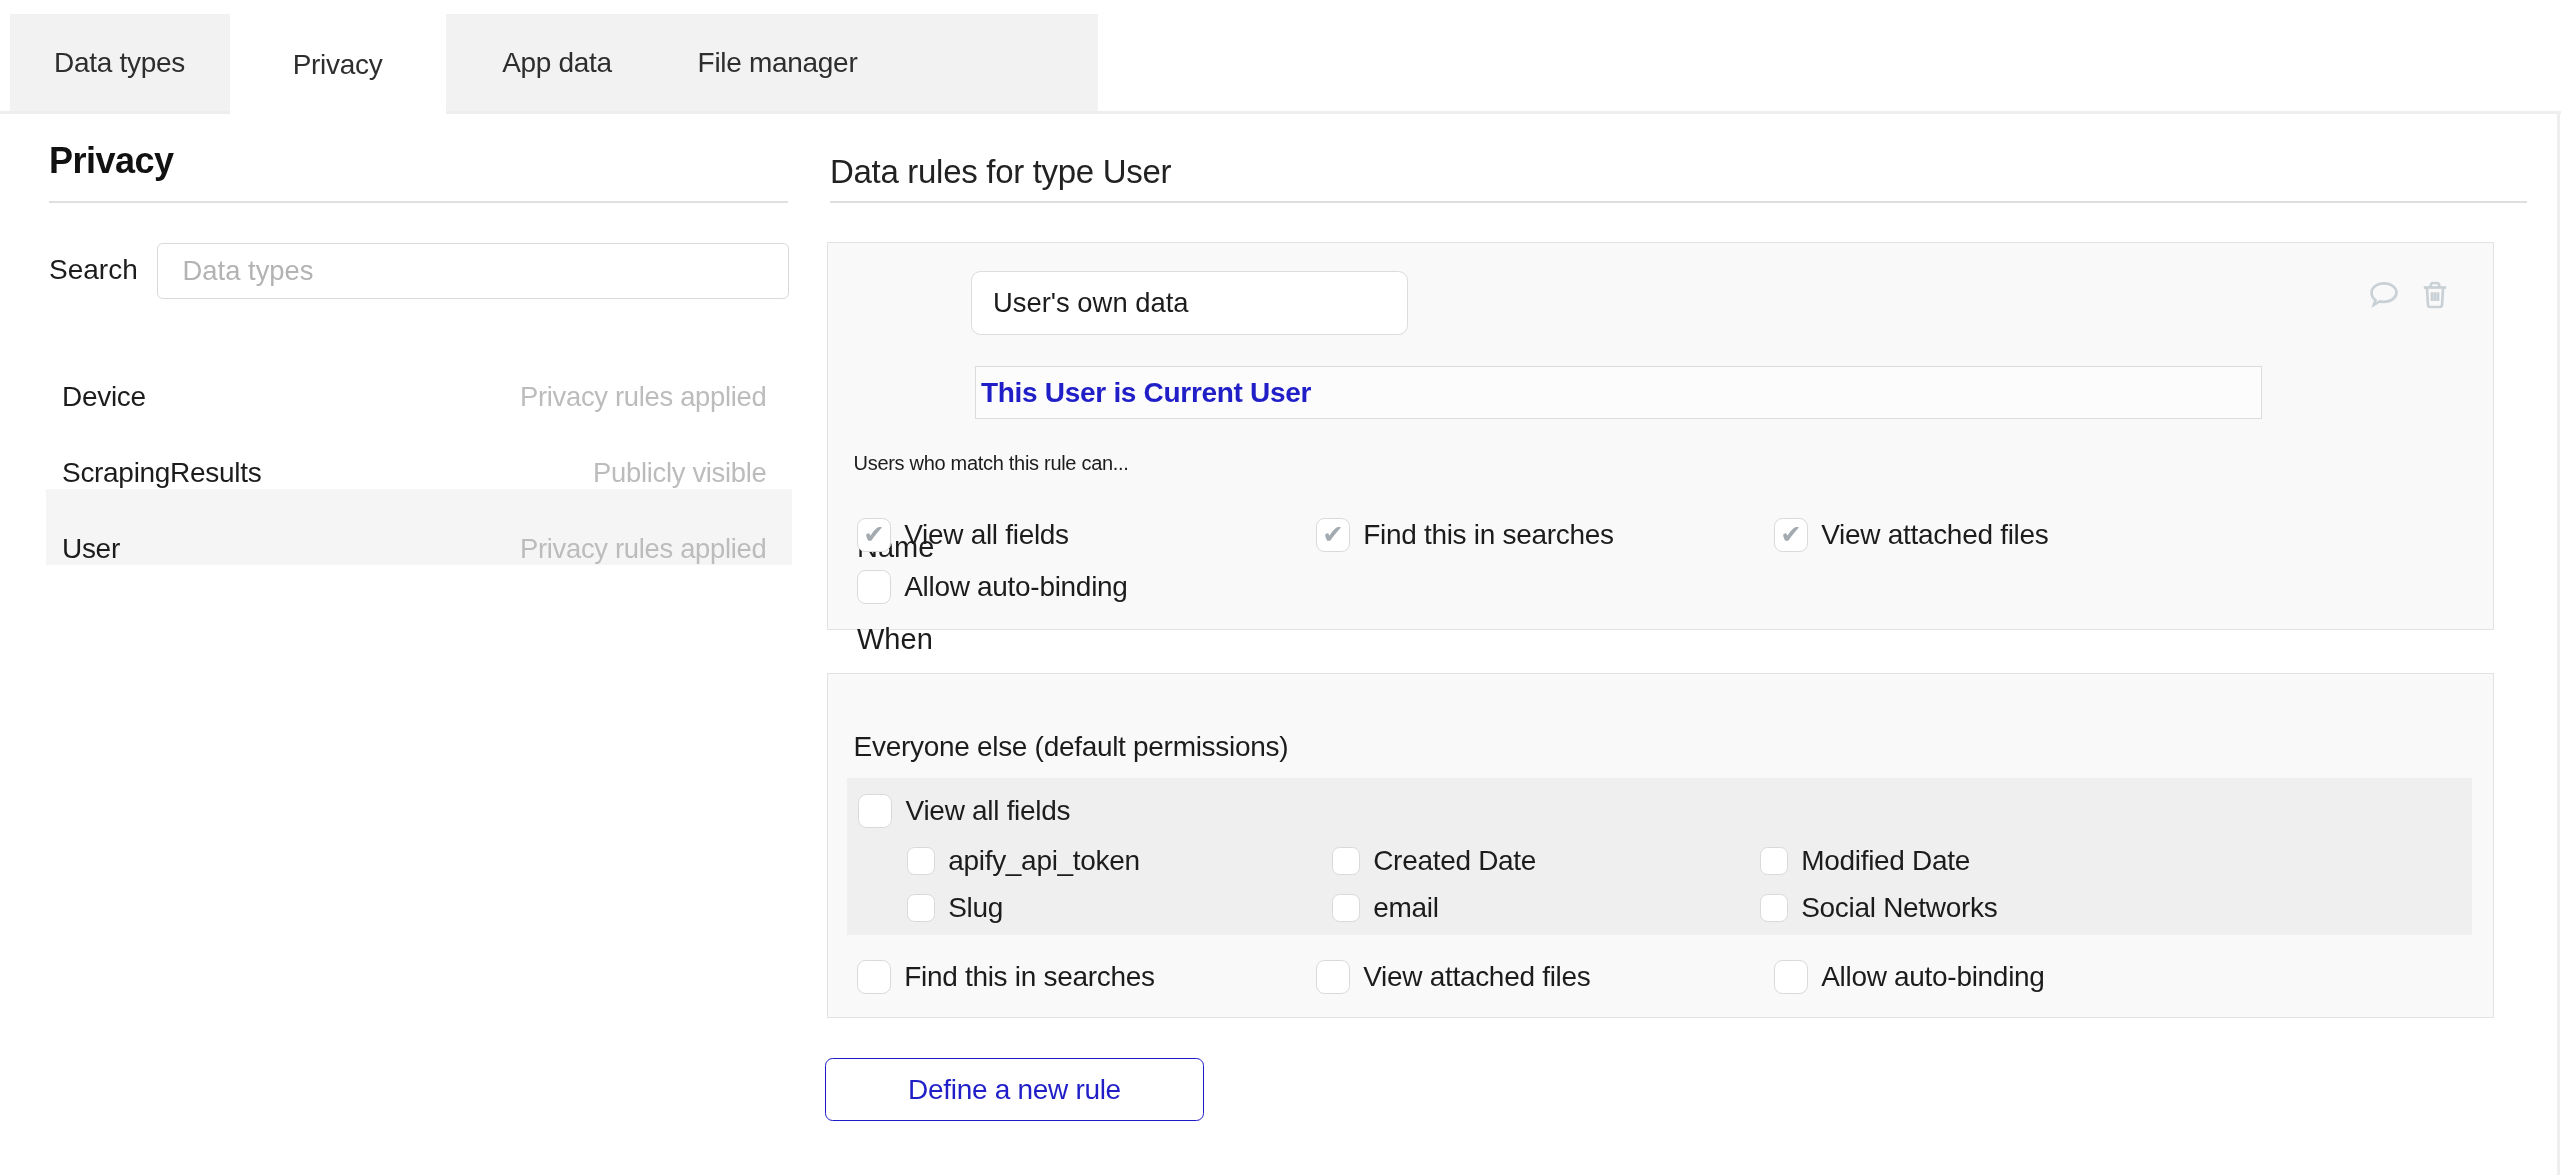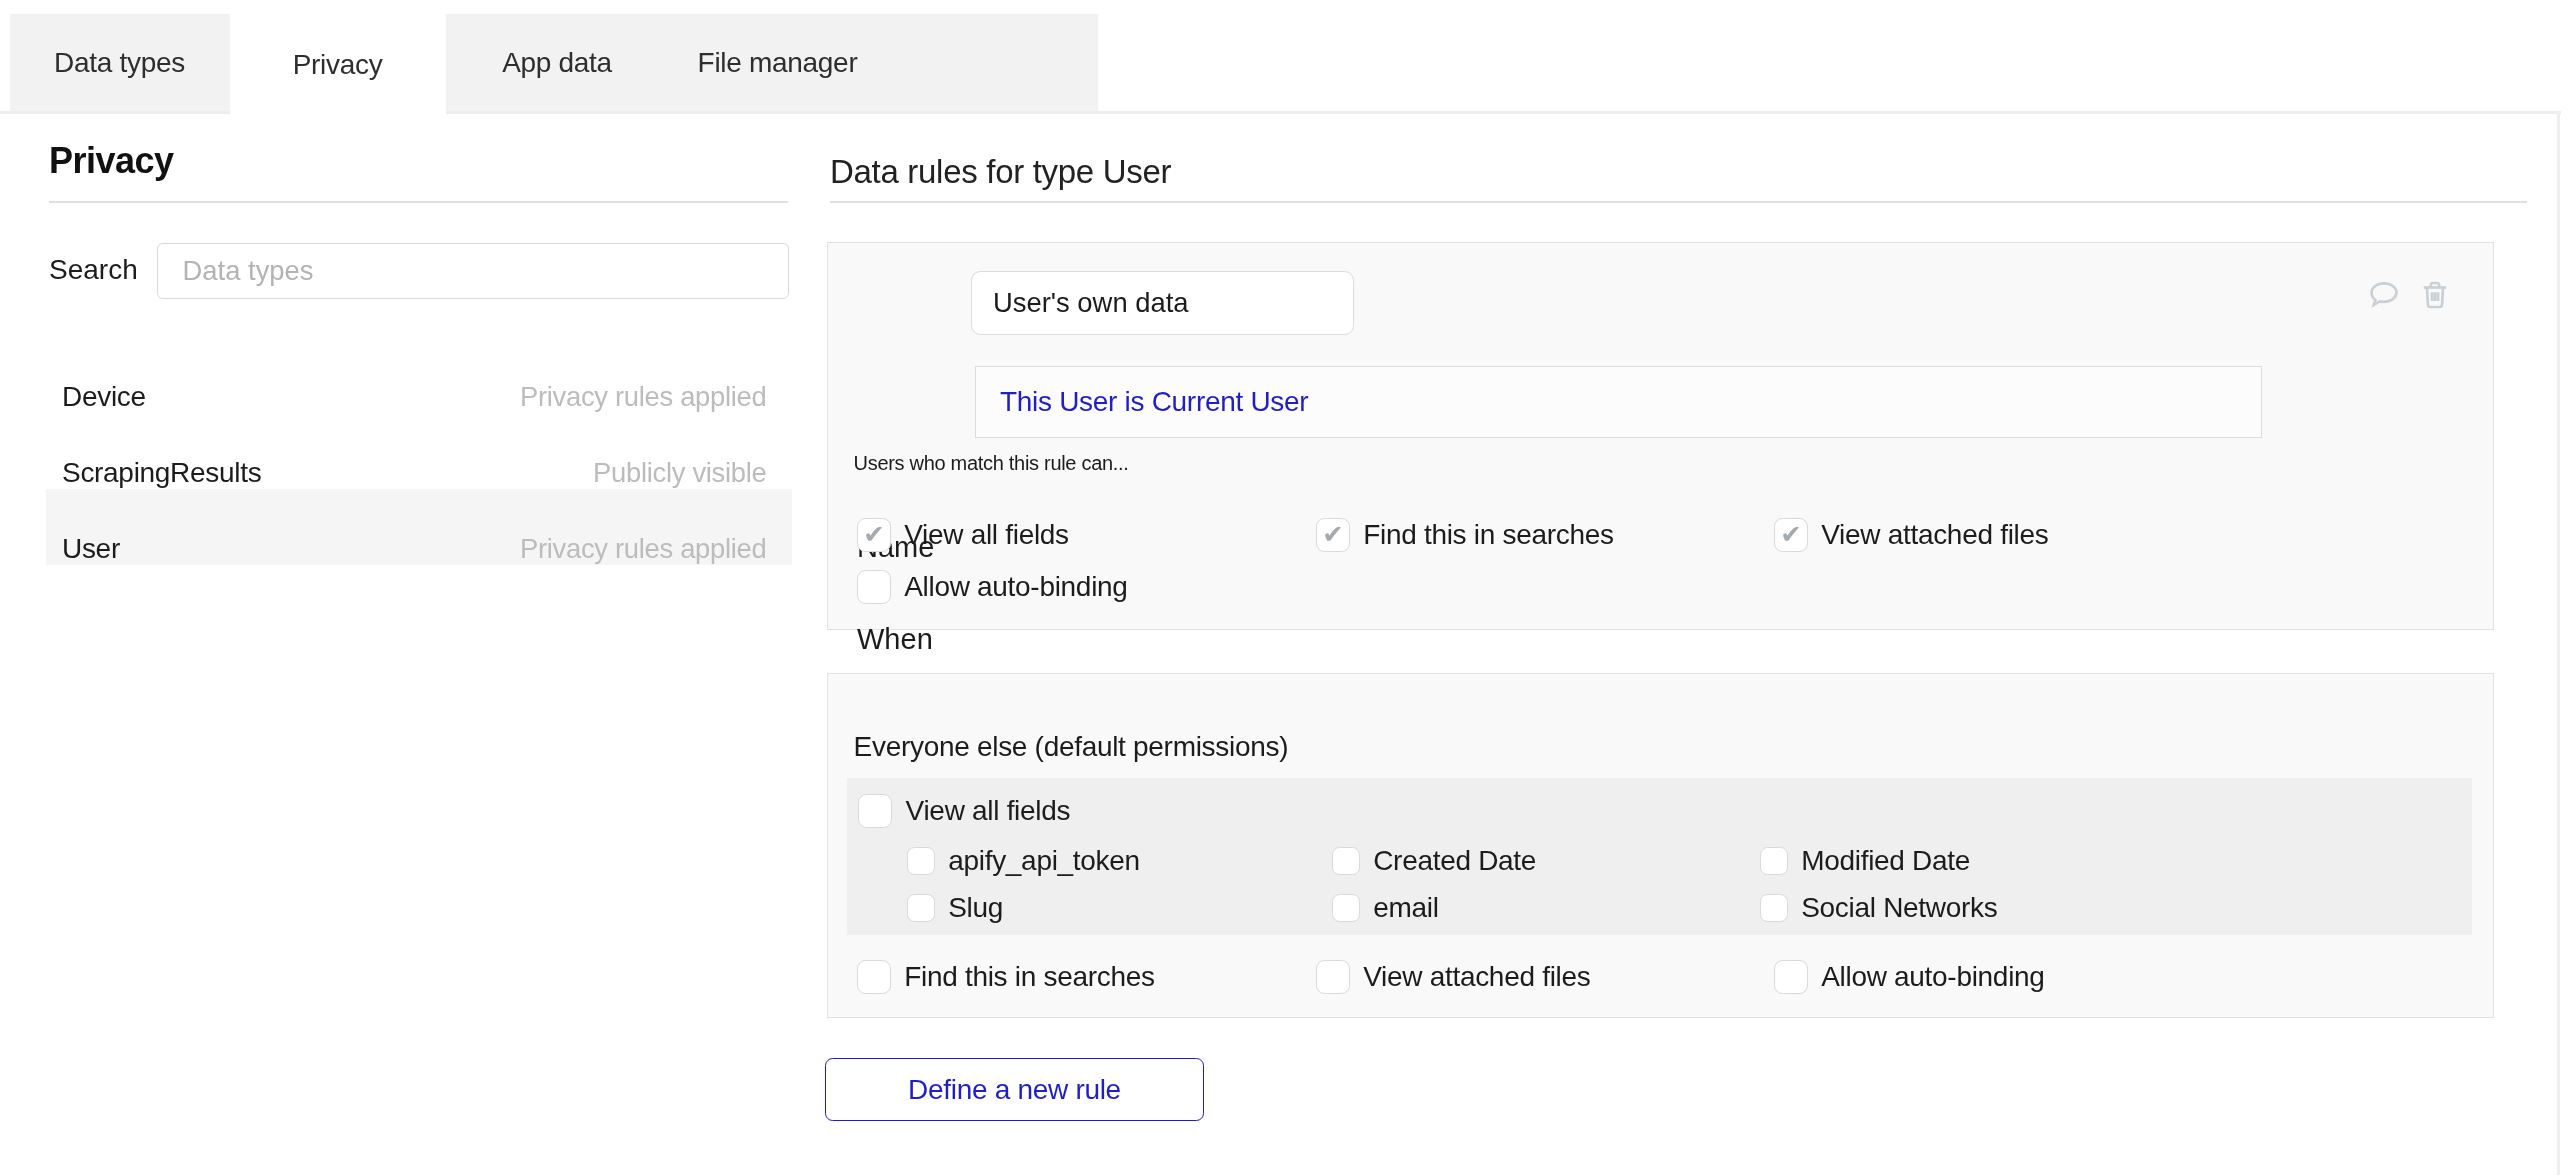--- a/index.html
+++ b/index.html
@@ -27,25 +27,25 @@
   .dt-row.selected{background:#f5f5f5;}
   .dt-name{font-size:28px;color:#1c1c1c;letter-spacing:-0.3px;}
   .dt-status{font-size:27.4px;color:#bcbcbc;letter-spacing:-0.3px;}
   
   .main-heading{left:830px;top:153px;font-size:33px;color:#222;letter-spacing:-0.3px;}
   .main-divider{left:830px;top:201px;width:1697px;height:1.9px;background:#dedede;}
   .card{background:#f9f9f9;border:1.9px solid #e2e2e2;box-sizing:border-box;}
   .card1{left:827px;top:242px;width:1667px;height:388px;}
   .card2{left:827px;top:673px;width:1667px;height:345px;}
   .field-label{font-size:29px;color:#1c1c1c;}
-  .name-input{left:143px;top:28px;width:383px;height:64px;border:1.9px solid #dcdcdc;border-radius:9.5px;
+  .name-input{left:143px;top:28px;width:437px;height:64px;border:1.9px solid #dcdcdc;border-radius:9.5px;
     background:#fff;box-sizing:border-box;padding:0 21px;font-size:27.4px;color:#1c1c1c;outline:none;
     font-family:"Liberation Sans","DejaVu Sans",sans-serif;}
-  .when-box{left:147px;top:123px;width:1287px;height:72px;border:1.9px solid #dcdcdc;background:#fcfcfc;
-    box-sizing:border-box;display:flex;align-items:center;padding:0 24px;cursor:pointer;}
+  .when-box{left:147px;top:123px;width:1287px;height:53px;border:1.9px solid #dcdcdc;background:#fcfcfc;
+    box-sizing:border-box;display:flex;align-items:center;padding:0 5px;cursor:pointer;font-weight:bold;}
   .when-link{font-size:28px;color:#201fc7;letter-spacing:-0.3px;}
   .prompt-text{left:25.6px;top:451px;font-size:20px;color:#1c1c1c;letter-spacing:-0.3px;}
   .cardrel{position:absolute;}
   .cbitem{position:absolute;display:flex;align-items:center;cursor:pointer;}
   .cb{width:34px;height:34px;border:1.9px solid #d9d9d9;border-radius:8.5px;background:#fff;box-sizing:border-box;
     display:flex;align-items:center;justify-content:center;flex:0 0 auto;}
   .cb.small{width:28px;height:28px;border-radius:7.6px;}
   .check{font-size:25.6px;line-height:1;color:#a4abb0;font-weight:bold;}
   .cb-label{margin-left:13.2px;font-size:28px;color:#1c1c1c;letter-spacing:-0.3px;white-space:nowrap;}
   .icon-group{position:absolute;top:34px;right:40px;display:flex;gap:15px;align-items:center;}

